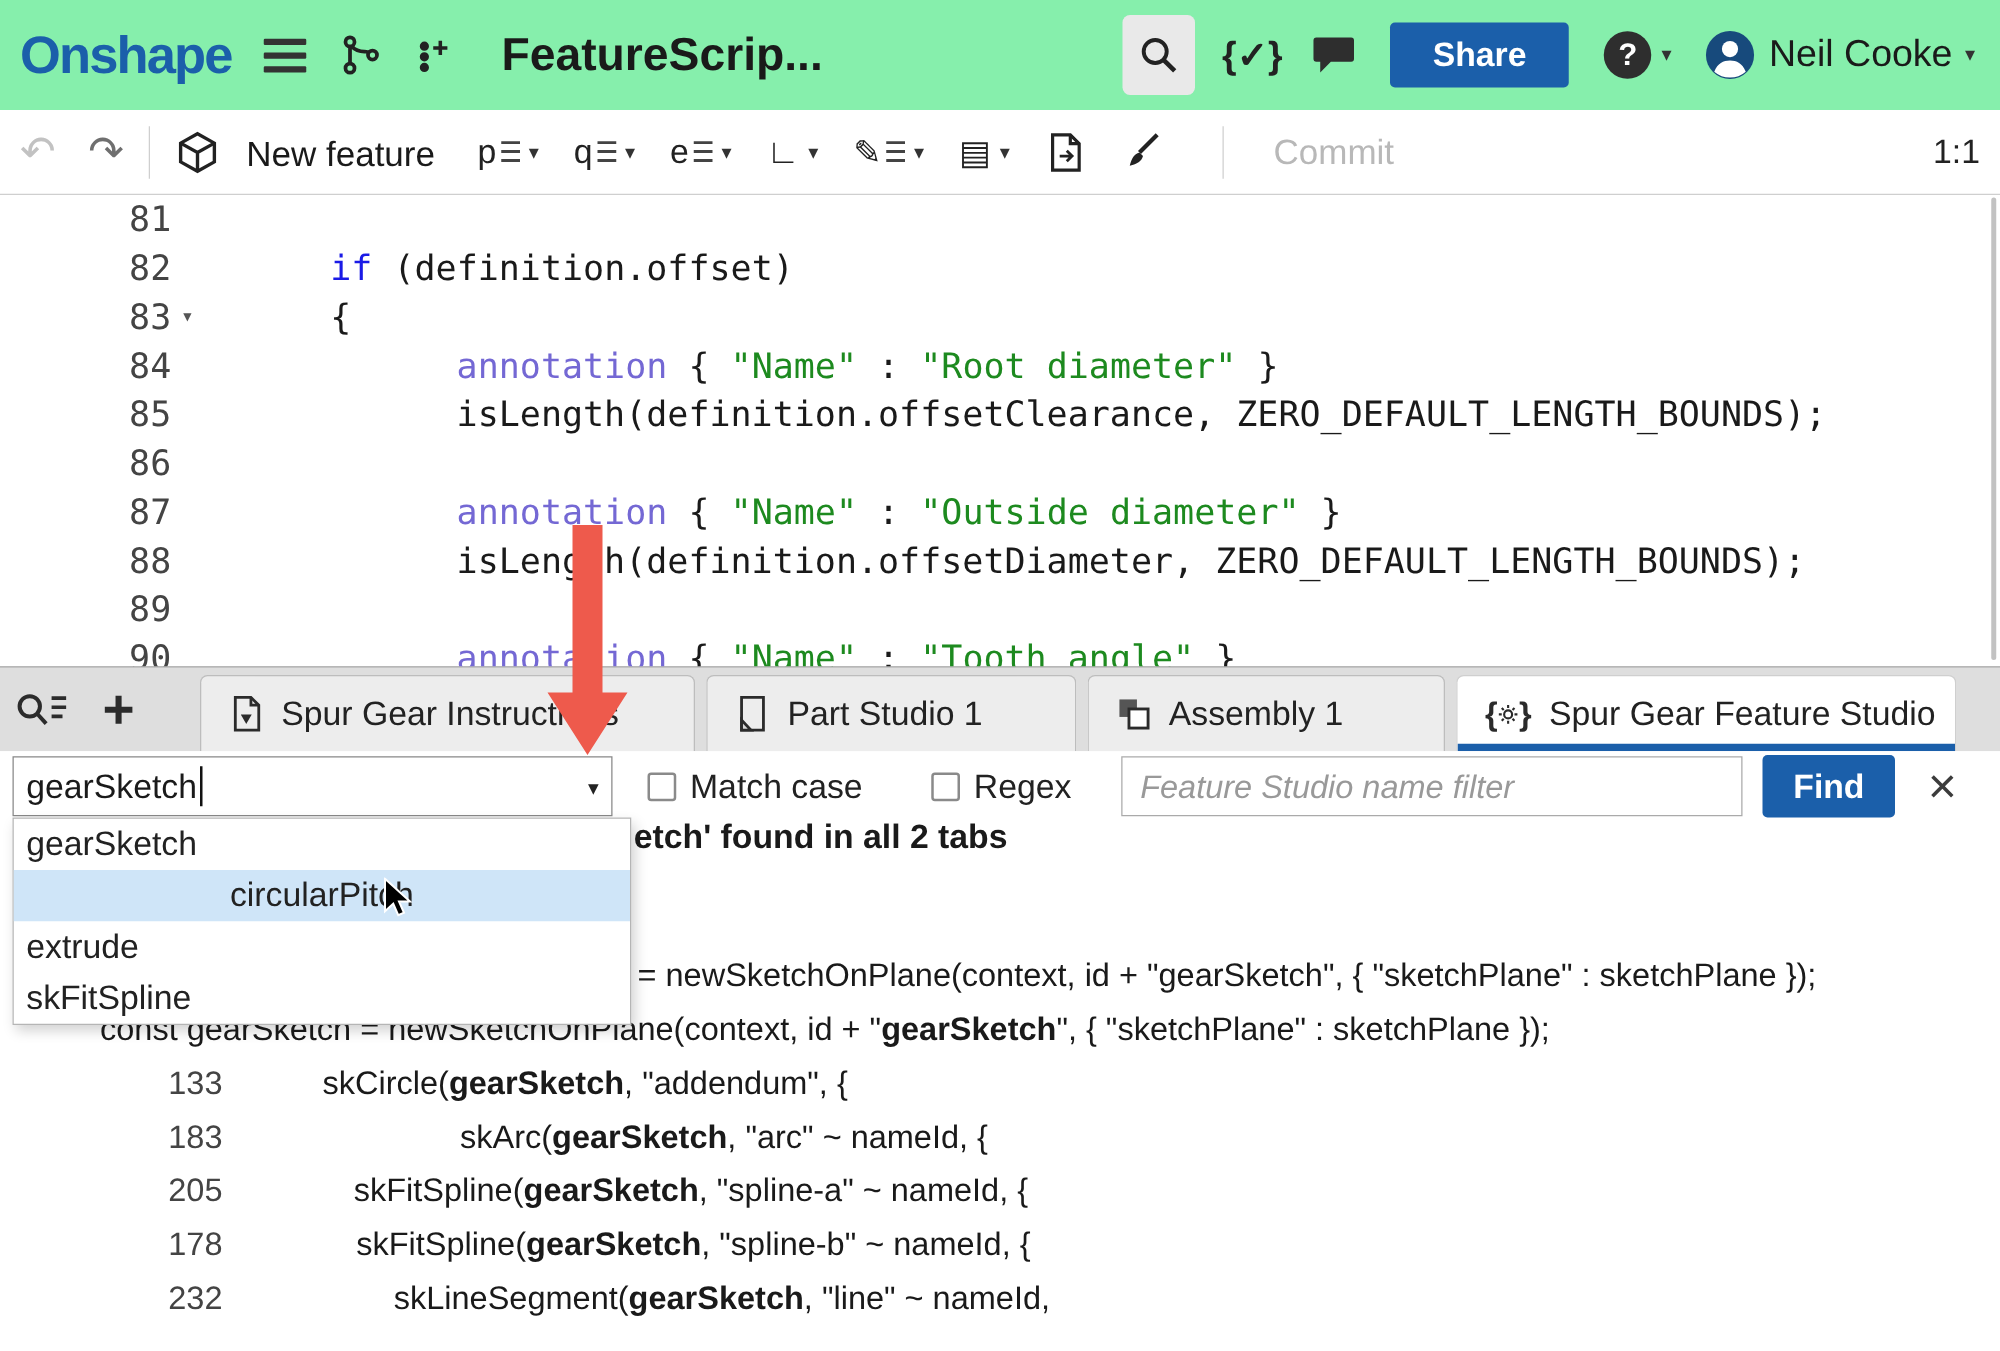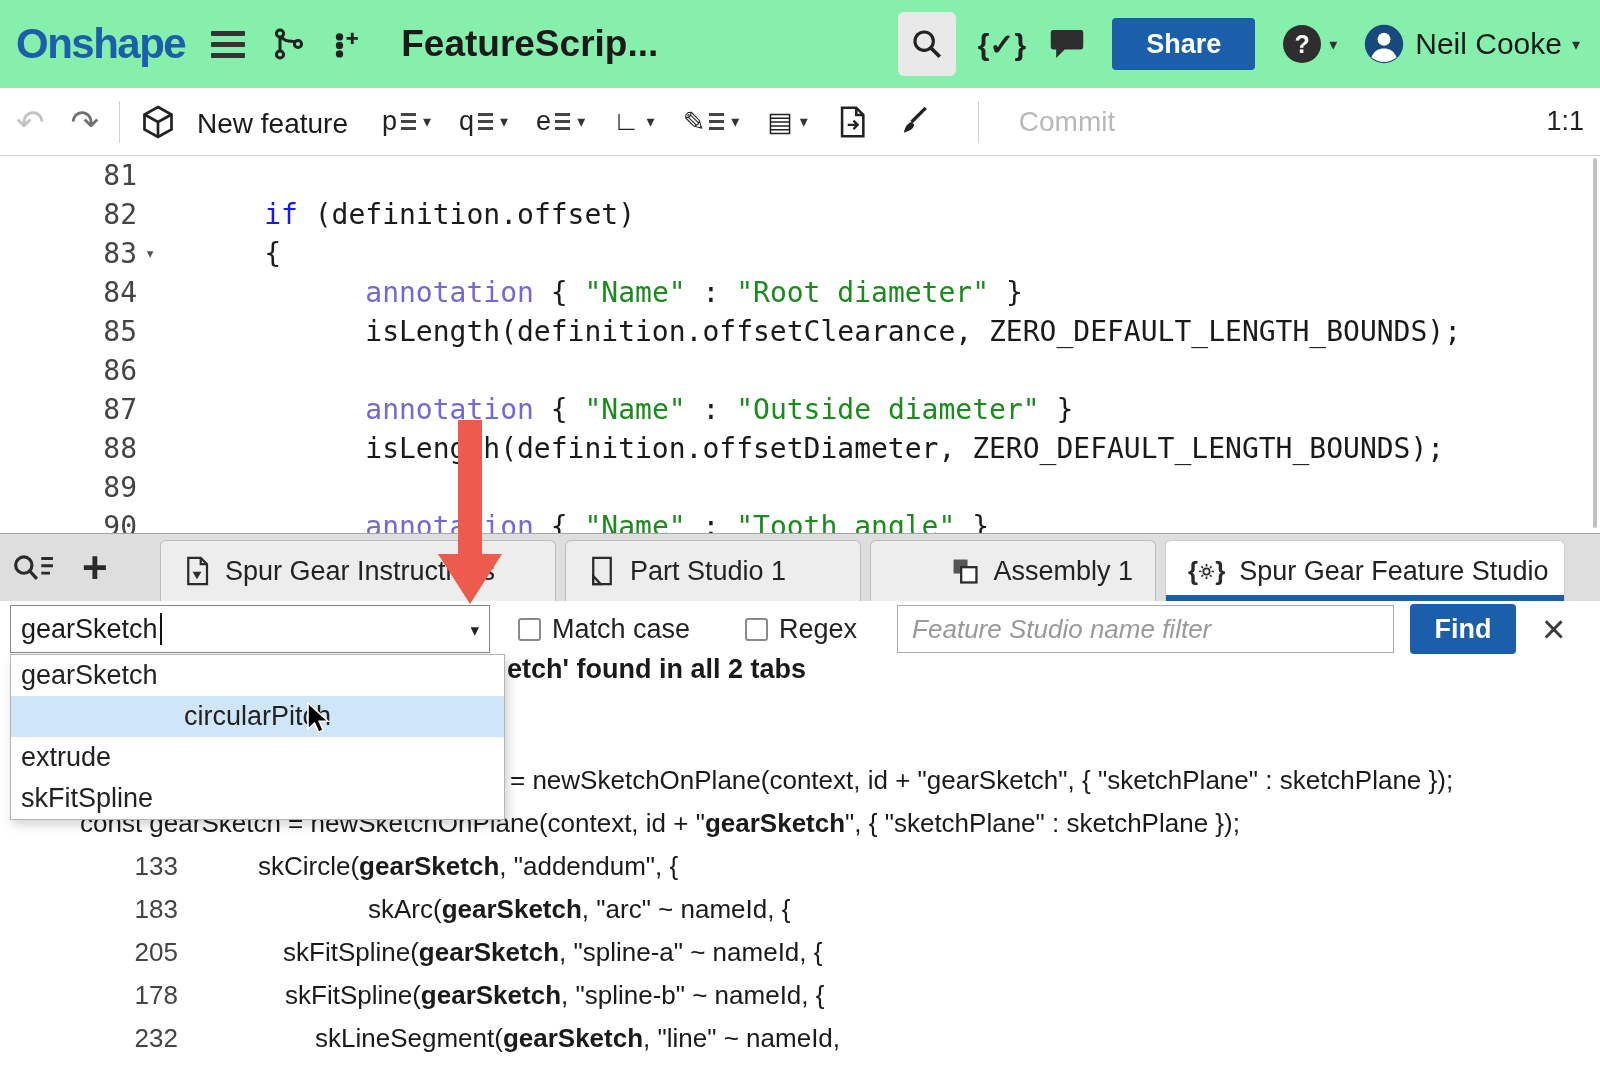--- a/index.html
+++ b/index.html
@@ -56,21 +56,21 @@
   
   .tabbar { display:flex; align-items:flex-end; height:68px; background:#dedede; border-top:1px solid #a8a8a8; padding-left:12px; }
   .tabtools { display:flex; align-items:center; gap:26px; height:100%; width:148px; flex:none; }
   .addtab { font-size:44px; font-weight:600; color:#2b2b2b; line-height:1; cursor:pointer; }
   .tabs { display:flex; align-items:flex-end; height:100%; }
   .tab { position:relative; display:flex; align-items:center; gap:14px; height:61px; margin-right:9px; padding:0 22px;
          background:#ededed; border:1px solid #bdbdbd; border-bottom:none; border-radius:6px 6px 0 0;
          font-size:27px; color:#222; white-space:nowrap; overflow:hidden; cursor:pointer; }
   .tabs .tab:nth-child(1){ width:396px; }
   .tabs .tab:nth-child(2){ width:296px; }
-  .tabs .tab:nth-child(3){ width:286px;justify-content:flex-end; }
+  .tabs .tab:nth-child(3){ width:286px; }
   .tabs .tab:nth-child(4){ width:400px; }
   .tab.active { background:#fff; border-color:#cfcfcf; }
   .tab.active::after { content:""; position:absolute; left:0; right:0; bottom:0; height:6px; background:var(--brand-blue); }
   .tabicon { display:flex; align-items:center; flex:none; }
   .fsbr { font-size:26px; font-weight:600; color:#2b2b2b; }
 
   
   .findsec { position:relative; height:480px; background:#fff; }
   .findrow { display:flex; align-items:center; padding:3px 0 0 10px; }
   .combo { position:relative; width:480px; height:48px; border:1px solid #888; background:#fff;

